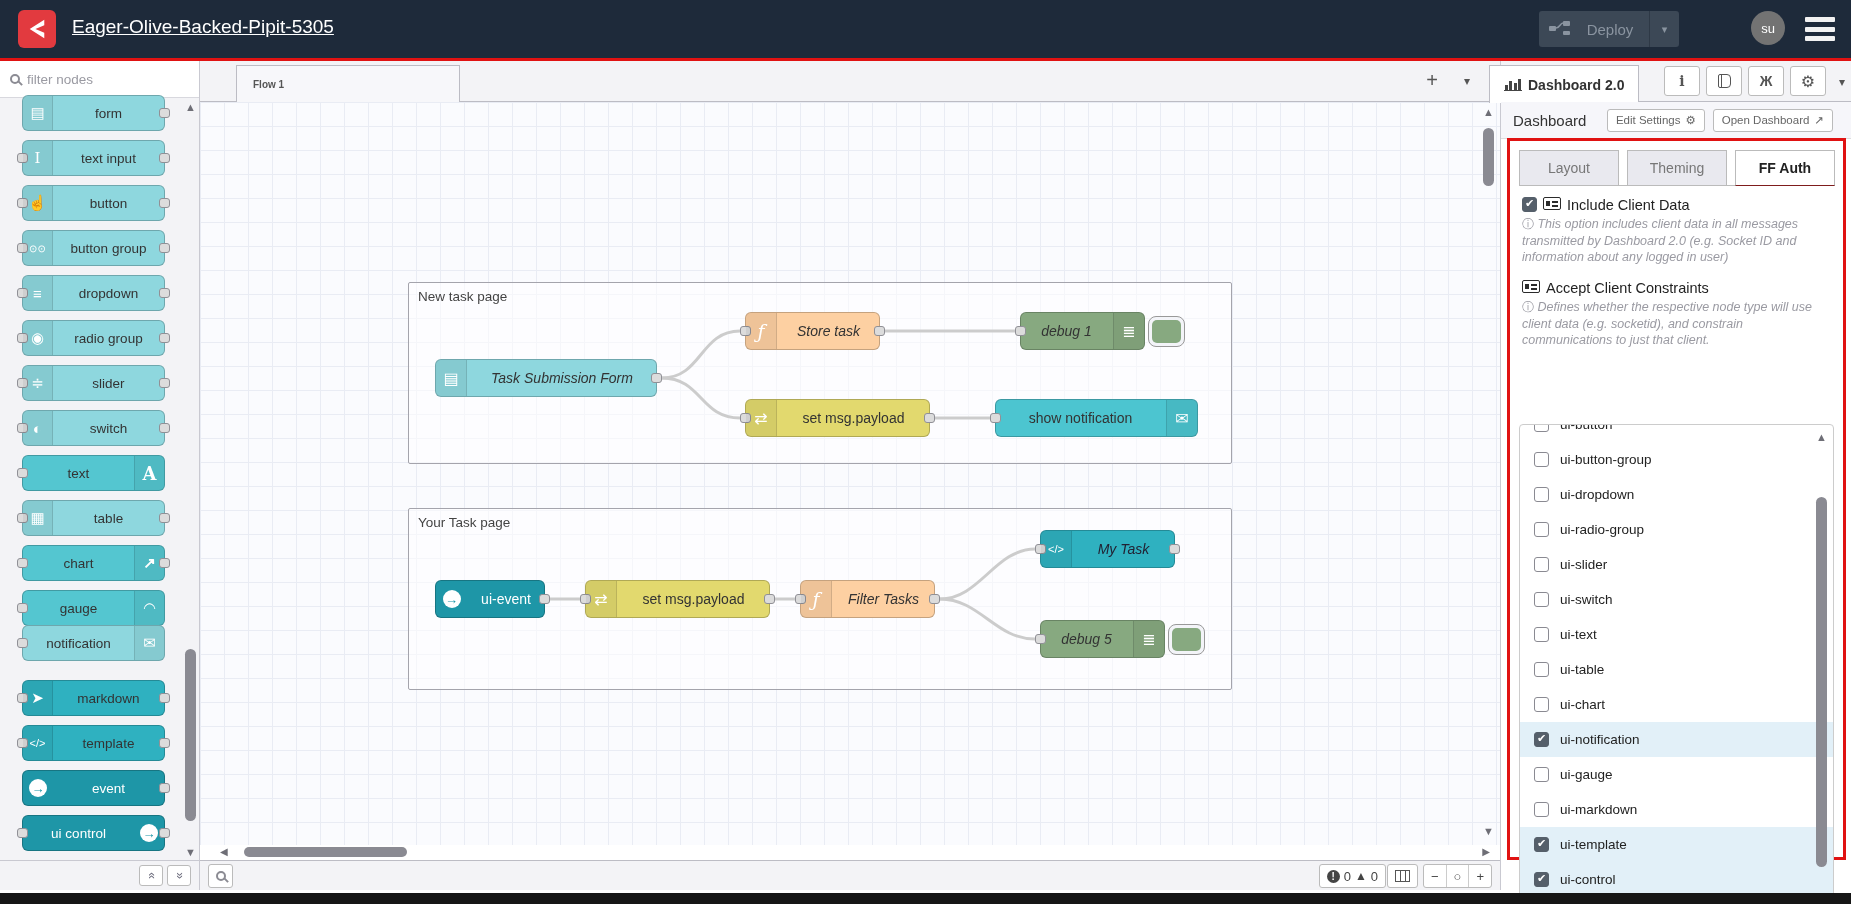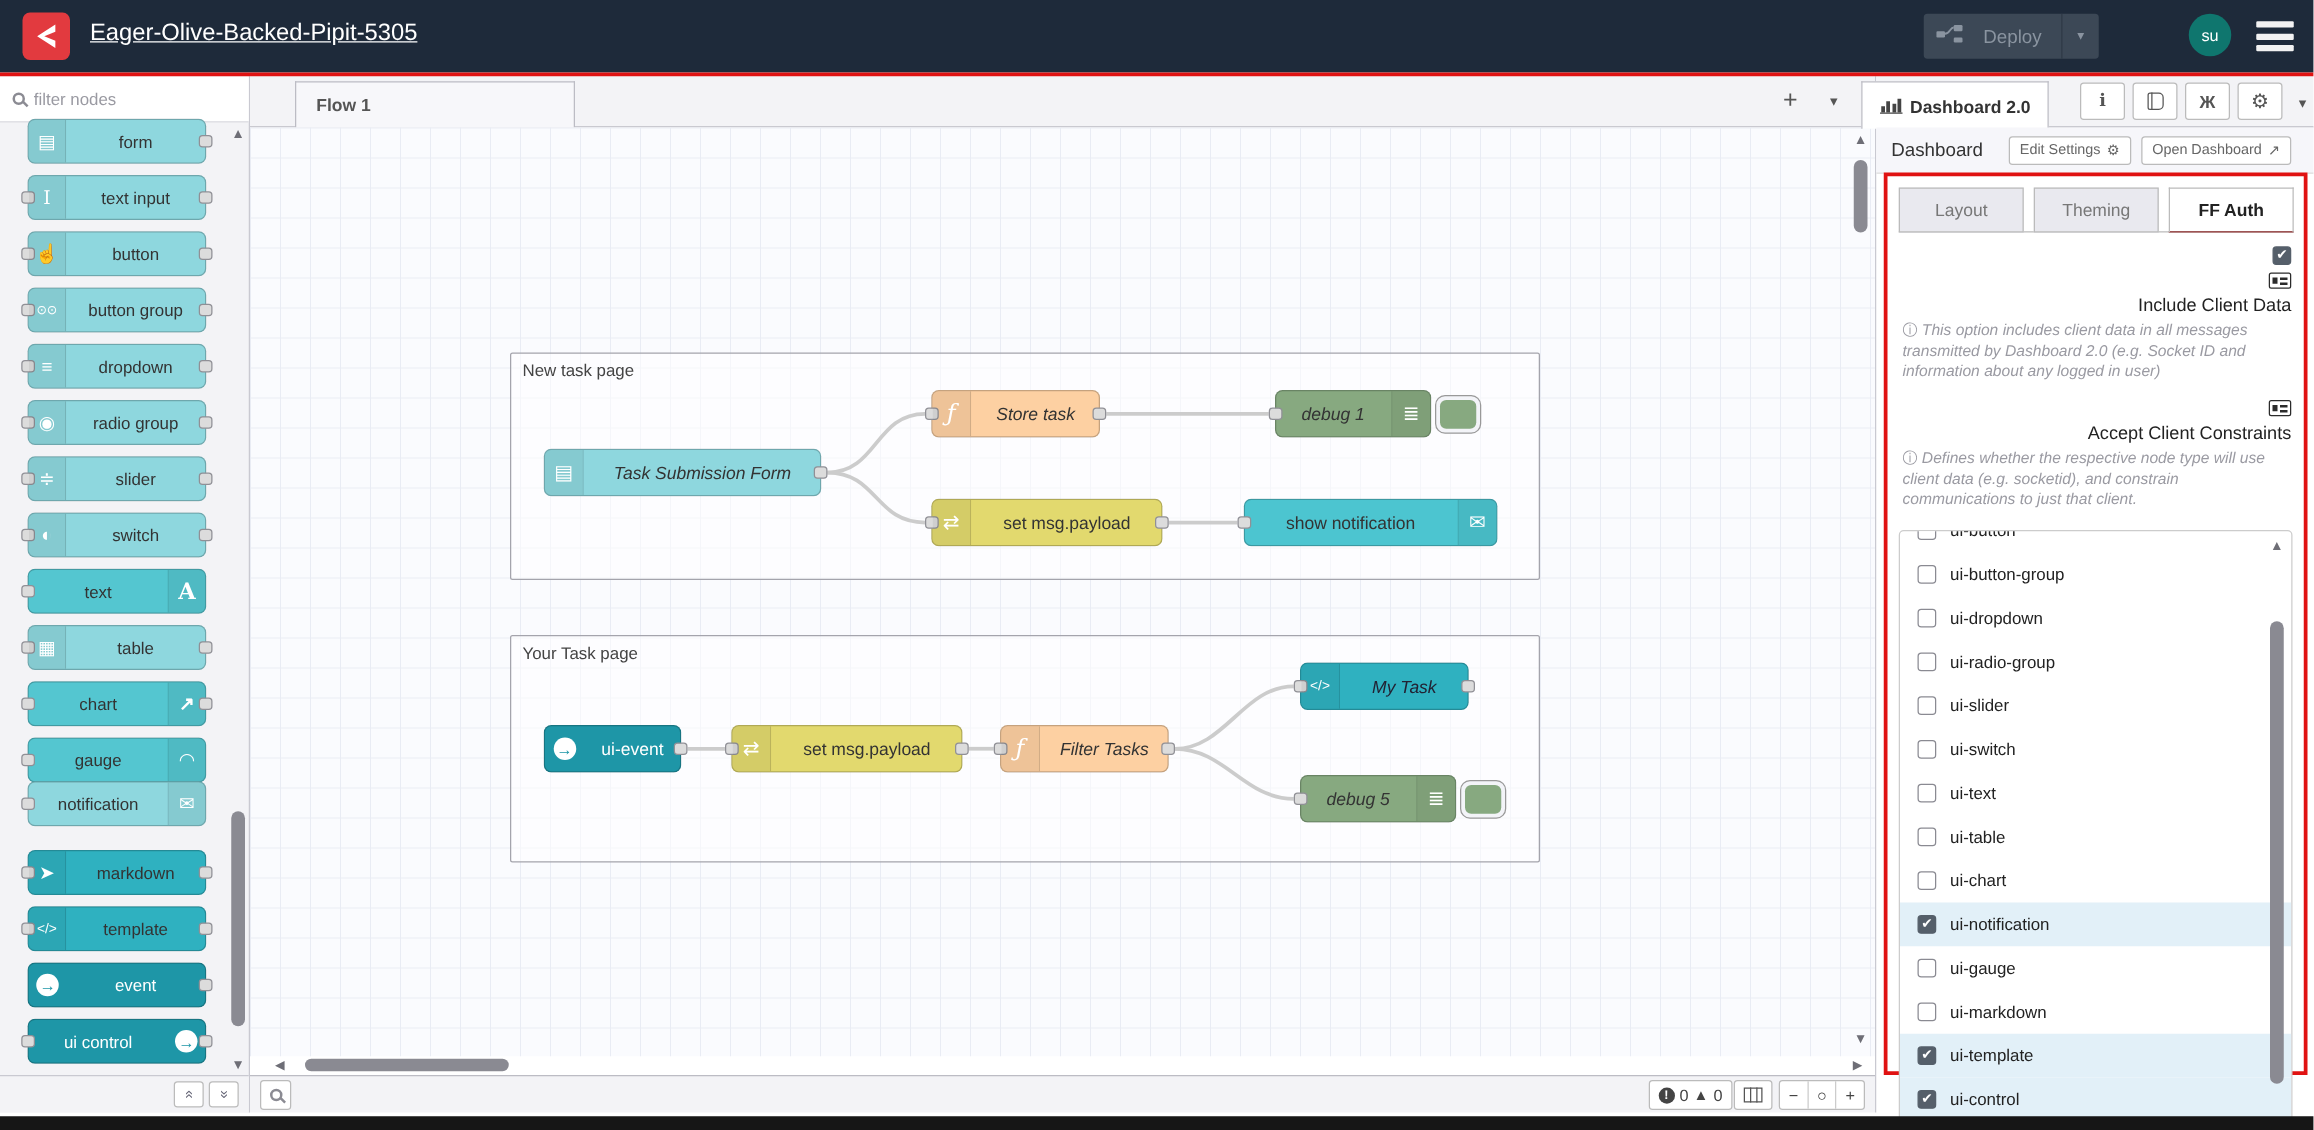--- a/index.html
+++ b/index.html
@@ -7,21 +7,21 @@
   #app { position:relative; width:1851px; height:904px; overflow:hidden; background:#fff; user-select:none; }
 
   
   .hdr { position:absolute; left:0; top:0; width:100%; height:58px; background:#1e2a3a; }
   .redline { position:absolute; left:0; top:58px; width:100%; height:3px; background:#e01212; z-index:40; }
   .logo { position:absolute; left:18px; top:10px; width:38px; height:38px; background:#e23a3f; border-radius:6px; display:flex; align-items:center; justify-content:center; }
   .hdr-title { position:absolute; left:72px; top:16px; color:#fff; font-size:19px;text-decoration:underline; }
   .deploy { position:absolute; right:172px; top:11px; height:36px; width:140px; background:#3c4856; border-radius:3px; display:flex; align-items:center; color:#8a94a0; font-size:15px; }
   .deploy .dlab { flex:1; text-align:center; }
   .deploy .dcaret { width:30px; border-left:1px solid #2e3946; text-align:center; font-size:11px; line-height:36px; }
-  .avatar { position:absolute; right:66px; top:11px; width:34px; height:34px; border-radius:50%; background:#0f766e; color:#fff; font-size:13px; display:flex; align-items:center; justify-content:center; }
+  .avatar { position:absolute; right:66px; top:11px; width:34px; height:34px; border-radius:50%; background:#737373; color:#fff; font-size:13px; display:flex; align-items:center; justify-content:center; }
   .burger { position:absolute; right:16px; top:17px; width:30px; height:24px; display:flex; flex-direction:column; justify-content:space-between; cursor:pointer; }
   .burger i { display:block; height:5px; background:#f2f2f2; border-radius:1px; }
 
   
   .palette { position:absolute; left:0; top:61px; width:200px; height:829px; background:#f3f3f6; border-right:1px solid #c9c9d1; }
   .canvascol { position:absolute; left:200px; top:61px; width:1300px; height:829px; }
   .sidebar { position:absolute; right:0; top:61px; width:351px; height:829px; background:#fff; border-left:1px solid #c9c9d1; }
   .blackbar { position:absolute; left:0; top:893px; width:100%; height:11px; background:#161616; }
 
   
@@ -45,21 +45,21 @@
   .serif { font-family:"DejaVu Serif", serif; }
   .vscroll { position:absolute; width:14px; top:0; bottom:0; }
   .sthumb { position:absolute; left:1px; width:11px; background:#8a8a92; border-radius:6px; }
   .sarrow { position:absolute; left:0; width:13px; text-align:center; color:#6e6e76; font-size:11px; }
   .pfoot { position:absolute; left:0; bottom:0; width:100%; height:30px; background:#f3f3f6; border-top:1px solid #c9c9d1; }
   .chevbtn { position:absolute; top:4px; width:24px; height:21px; border:1px solid #bbb; background:#fff; border-radius:3px; color:#667; font-size:12px; text-align:center; line-height:19px; }
   .chevbtn span { display:inline-block; }
 
   
   .tabbar { position:absolute; left:0; top:0; width:100%; height:41px; background:#f3f3f6; border-bottom:1px solid #bcbcc4; }
-  .flowtab { position:absolute; left:36px; top:4px; width:224px; height:37px; background:#f7f7fa; border:1px solid #bcbcc4; border-bottom:none; display:flex; align-items:center; padding-left:16px; color:#555; font-weight:bold; font-size:14px; }
+  .flowtab { position:absolute; left:36px; top:4px; width:224px; height:37px; background:#f7f7fa; border:1px solid #bcbcc4; border-bottom:none; display:flex; align-items:center; padding-left:16px; color:#555; font-weight:bold; font-size:10px; }
   .tb-plus { position:absolute; right:62px; top:8px; font-size:20px; color:#555; }
   .tb-caret { position:absolute; right:30px; top:13px; font-size:12px; color:#555; }
   .canvas { position:absolute; left:0; top:41px; width:100%; height:743px; background:#fafbfe;
     background-image:linear-gradient(#e9ecf4 1px, transparent 1px), linear-gradient(90deg,#e9ecf4 1px, transparent 1px);
     background-size:24px 24px; overflow:hidden; }
   .group { position:absolute; border:1px solid #a4a4ac; background:rgba(255,255,255,.55); border-radius:2px; }
   .group .glabel { position:absolute; left:9px; top:6px; font-size:13.5px; color:#444; }
   .fnode { position:absolute; height:38px; border:1px solid rgba(0,0,0,.22); border-radius:6px; font-size:14px; color:#333; }
   .fnode.ico-l .nlabel { left:32px; } .fnode.ico-r .nlabel { right:32px; }
   .fnode .nicon { width:31px; font-size:16px; }
@@ -91,21 +91,21 @@
   .ptabs { position:absolute; left:9px; top:9px; right:9px; height:36px; border-bottom:1px solid #bbb; }
   .ptab { position:absolute; top:0; height:36px; width:100px; background:#e9e9ef; border:1px solid #bbb; color:#777; font-size:14px; display:flex; align-items:center; justify-content:center; }
   .ptab.active { background:#fff; border-bottom:1px solid #7f1d1d; color:#222; font-weight:bold; }
   .pcontent { position:absolute; left:12px; right:10px; top:56px; font-size:14.5px; color:#222; }
   .cb { width:15px; height:15px; border:1.5px solid #8a8a92; border-radius:3px; background:#fff; display:inline-block; position:relative; flex:none; }
   .cb.on { background:#555f6a; border-color:#555f6a; }
   .cb.on::after { content:"✔"; position:absolute; left:2px; top:-1px; color:#fff; font-size:11px; }
   .idcard { display:inline-block; width:18px; height:13px; border:1.6px solid #2b2b2b; border-radius:2px; position:relative; flex:none; }
   .idcard::before { content:""; position:absolute; left:2px; top:3px; width:4px; height:5px; background:#2b2b2b; }
   .idcard::after { content:""; position:absolute; right:2px; top:3px; width:6px; height:2px; background:#2b2b2b; box-shadow:0 4px 0 #2b2b2b; }
-  .hrow { display:flex; align-items:flex-end; gap:6px;flex-direction:column; }
+  .hrow { display:flex; align-items:flex-start; gap:6px; }
   .desc { color:#9a9aa2; font-style:italic; font-size:12.5px; line-height:1.32; margin:3px 0 14px 0; }
   .desc .ii { font-style:normal; color:#9a9aa2; font-size:12px; }
   .listbox { position:absolute; left:9px; right:9px; top:283px; height:494px; border:1px solid #ccc; border-radius:4px; background:#fff; overflow:hidden; }
   .litem { height:35px; display:flex; align-items:center; gap:11px; padding-left:14px; font-size:13.5px; color:#222; }
   .litem.on { background:#e2f0f8; }
   .lscroll { position:absolute; right:2px; top:0; bottom:0; width:16px; }
   .book { width:13px; height:14px; border:1.6px solid #555; border-radius:2px 4px 4px 2px; position:relative; }
   .book::before { content:""; position:absolute; left:2px; top:-1px; bottom:-1px; border-left:1.5px solid #555; }
   .barchart { display:flex; align-items:flex-end; gap:1.5px; height:12px; border-bottom:1.5px solid #444; padding:0 1px; }
   .barchart i { width:3px; background:#444; display:block; }

